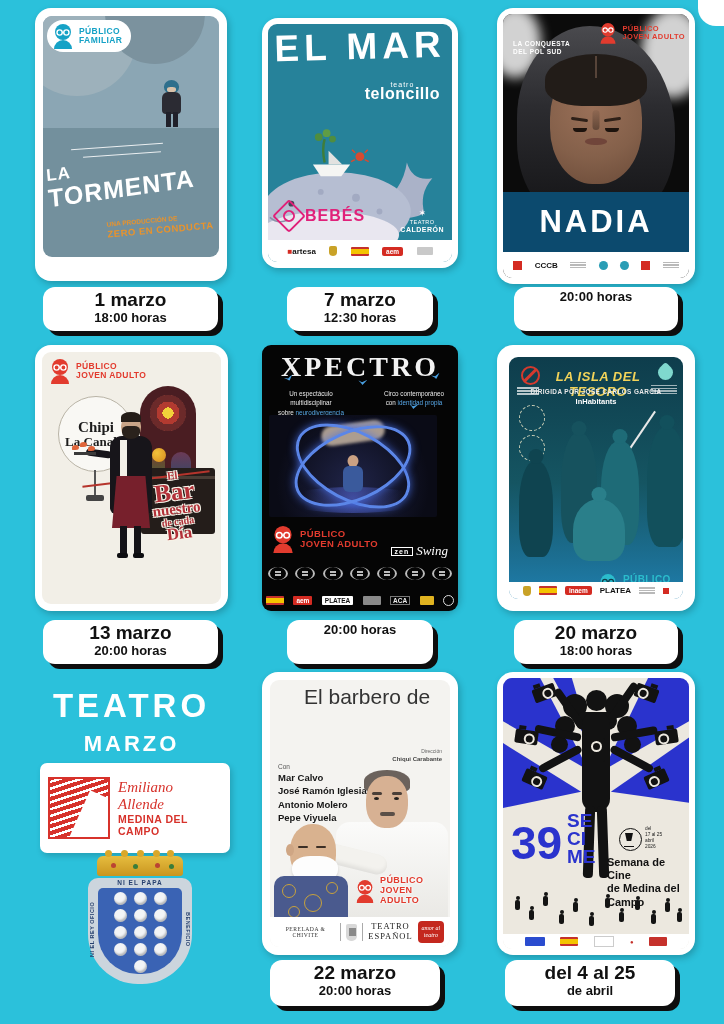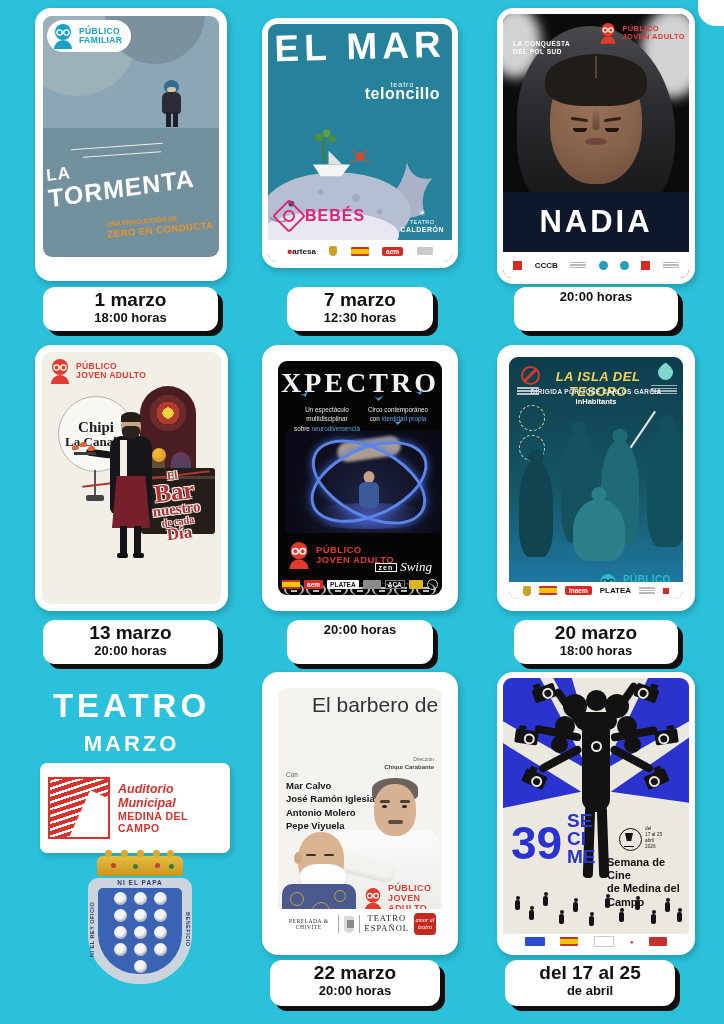--- a/index.html
+++ b/index.html
@@ -68,21 +68,21 @@
   .n-conq{position:absolute;left:10px;top:26px;color:#fff;font-size:6.5px;font-weight:800;letter-spacing:.5px;line-height:1.3;}
   .n-photo{position:absolute;left:0;right:0;top:0;bottom:70px;overflow:hidden;}
   .n-hood{position:absolute;left:50%;top:12px;transform:translateX(-50%);width:158px;height:200px;border-radius:46% 54% 42% 42%;background:linear-gradient(180deg,#4a4a4e 0%,#2c2c30 40%,#121214 100%);}
   .n-face{position:absolute;left:50%;top:48px;transform:translateX(-50%);width:92px;height:122px;border-radius:46% 46% 46% 46%;background:radial-gradient(circle at 46% 38%,#9a7058 0%,#84604a 55%,#6a4a38 100%);}
   .n-hair{position:absolute;left:50%;top:40px;transform:translateX(-50%);width:102px;height:52px;border-radius:50% 50% 36% 36%;background:#221c18;}
   .n-part{position:absolute;left:50%;top:42px;width:2px;height:22px;background:#574439;transform:translateX(-50%);}
   .n-brow{position:absolute;width:17px;height:3px;background:#2e2018;border-radius:2px;}
   .n-eye{position:absolute;width:14px;height:4px;background:#1d130d;border-radius:0 0 8px 8px;}
   .n-nose{position:absolute;left:50%;top:96px;transform:translateX(-50%);width:7px;height:20px;background:linear-gradient(180deg,rgba(0,0,0,.06),rgba(0,0,0,.32));border-radius:4px;}
   .n-lips{position:absolute;left:50%;top:124px;transform:translateX(-50%);width:22px;height:7px;background:#70453a;border-radius:45%;}
-  .n-band{position:absolute;left:0;right:0;bottom:26px;height:60px;background:#0f172a;display:flex;align-items:center;justify-content:center;}
+  .n-band{position:absolute;left:0;right:0;bottom:26px;height:60px;background:#0c4a6e;display:flex;align-items:center;justify-content:center;}
   .n-band b{color:#fff;font-size:31px;font-weight:800;letter-spacing:3px;}
   .n-strip{height:26px;gap:8px;}
   .line3{display:inline-flex;flex-direction:column;gap:1px;}
   .line3 i{width:16px;height:1.5px;background:#b9b9b9;}
   .dot-teal{width:9px;height:9px;border-radius:50%;background:#2a9db5;}
   .sq-red{width:9px;height:9px;background:#d42b22;}
   
   .chipi{background:#f2efe7;}
   .c-balloon{position:absolute;left:16px;top:44px;width:74px;height:74px;border:1.5px solid #b9b4a6;border-radius:50%;background:rgba(255,255,255,.55);display:flex;flex-direction:column;align-items:center;justify-content:center;line-height:1;}
   .c-balloon b{font-family:"Liberation Serif",serif;color:#1c1c1c;}
@@ -448,21 +448,21 @@
       <div class="c-title">
         <span class="c-t1">El</span>
         <span class="c-t2">Bar</span>
         <span class="c-t3">nuestro</span>
         <span class="c-t4">de cada</span>
         <span class="c-t5">Día</span>
       </div>
     </div>
   </section>
 
-  <section class="card" style="left:262px;top:345px;width:196px;height:266px;padding:16px;">
+  <section class="card" style="left:262px;top:345px;width:196px;height:266px;padding:0;">
     <div class="card-inner xpectro">
       <div class="x-title">XPECTRO</div>
       <span class="x-bird" style="left:22px;top:30px;transform:rotate(-12deg);"></span>
       <span class="x-bird" style="left:96px;top:34px;transform:rotate(10deg);"></span>
       <span class="x-bird" style="right:18px;top:28px;transform:rotate(-6deg);"></span>
       <span class="x-bird" style="right:40px;top:58px;transform:rotate(14deg);"></span>
       <div class="x-sub" style="left:6px;width:86px;">
         <div>Un espectáculo multidisciplinar</div>
         <div><span>sobre </span><span class="bl">neurodivergencia</span></div>
       </div>
@@ -582,21 +582,21 @@
     <div class="pill-date">20 marzo</div>
     <div class="pill-time">18:00 horas</div>
   </div>
 
   <div class="teatro-t">TEATRO</div>
   <div class="teatro-m">MARZO</div>
 
   <div class="audi">
     <span class="audi-logo"></span>
     <span class="audi-tx">
-      <span class="audi-l1">Auditorio Municipal</span>
+      <span class="audi-l2">Emiliano Allende</span>
       <span class="audi-l3">MEDINA DEL CAMPO</span>
     </span>
   </div>
 
   <div class="escudo">
     <div class="crown"></div>
     <div class="shield">
       <div class="sh-top">NI EL PAPA</div>
       <div class="sh-left">NI EL REY OFICIO</div>
       <div class="sh-right">BENEFICIO</div>
@@ -621,21 +621,21 @@
             <span class="roundel"></span>
             <span class="roundel"></span>
           </div>
         <div class="r-row">
             <span class="roundel"></span>
           </div>
       </div>
     </div>
   </div>
 
-  <section class="card" style="left:262px;top:672px;width:196px;height:283px;padding:16px;">
+  <section class="card" style="left:262px;top:672px;width:196px;height:283px;padding:8px;">
     <div class="card-inner picasso">
       <div class="p-t1">El barbero de</div>
       <div class="p-dir">
         <span class="d1">Dirección</span>
         <span class="d2">Chiqui Carabante</span>
       </div>
       <div class="p-cast">
         <span class="lbl">Con</span>
         <b>Mar Calvo</b>
         <b>José Ramón Iglesias</b>
@@ -762,16 +762,16 @@
         <span class="ss-red"></span>
       </div>
     </div>
   </section>
 
   <div class="pill" style="left:270px;top:960px;width:170px;height:46px;">
     <div class="pill-date">22 marzo</div>
     <div class="pill-time">20:00 horas</div>
   </div>
   <div class="pill" style="left:505px;top:960px;width:170px;height:46px;">
-    <div class="pill-date">del 17 al 25</div>
+    <div class="pill-date">del 4 al 25</div>
     <div class="pill-time">de abril</div>
   </div>
 </div>
 
 </body></html>

